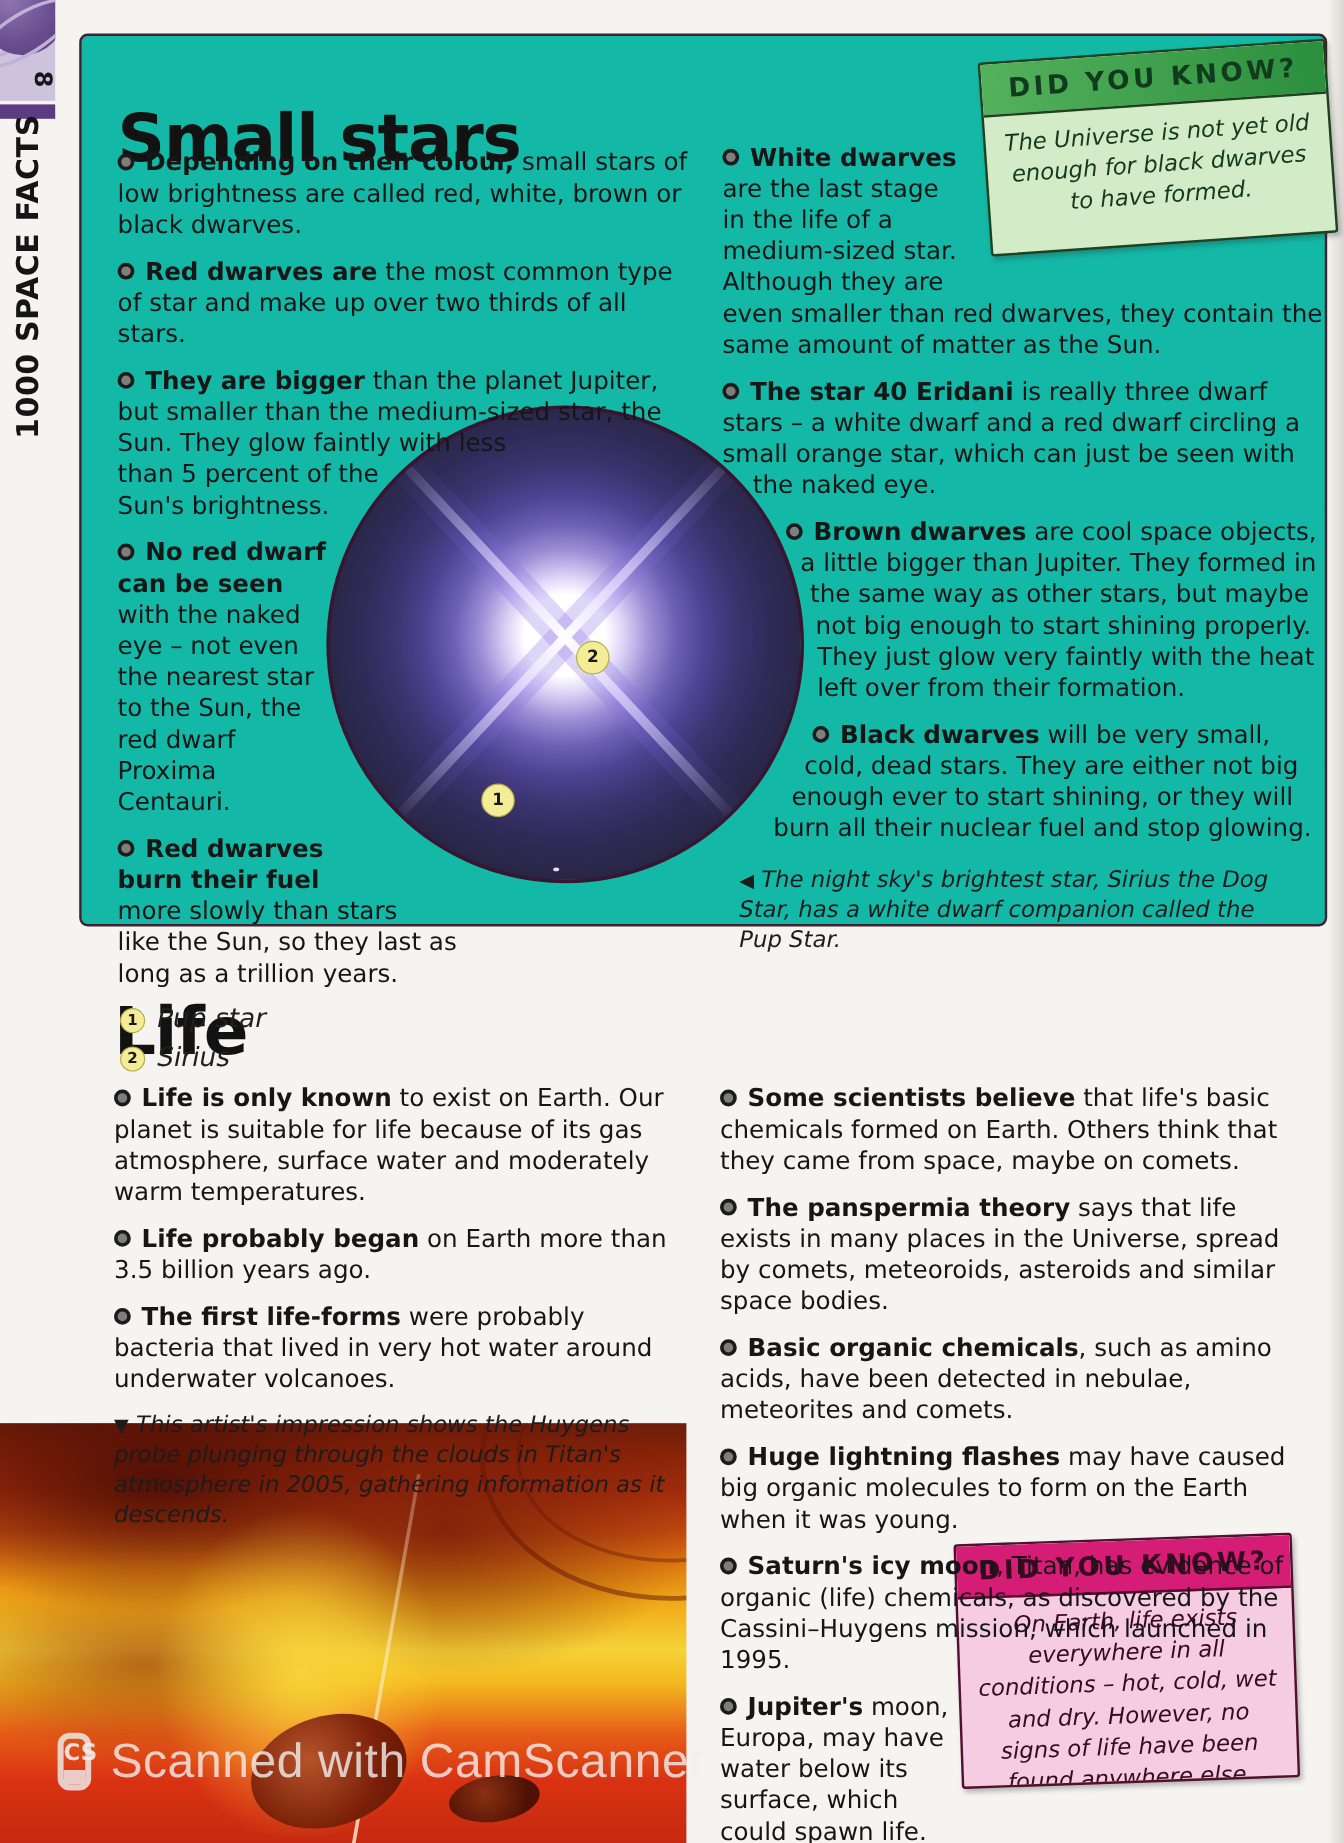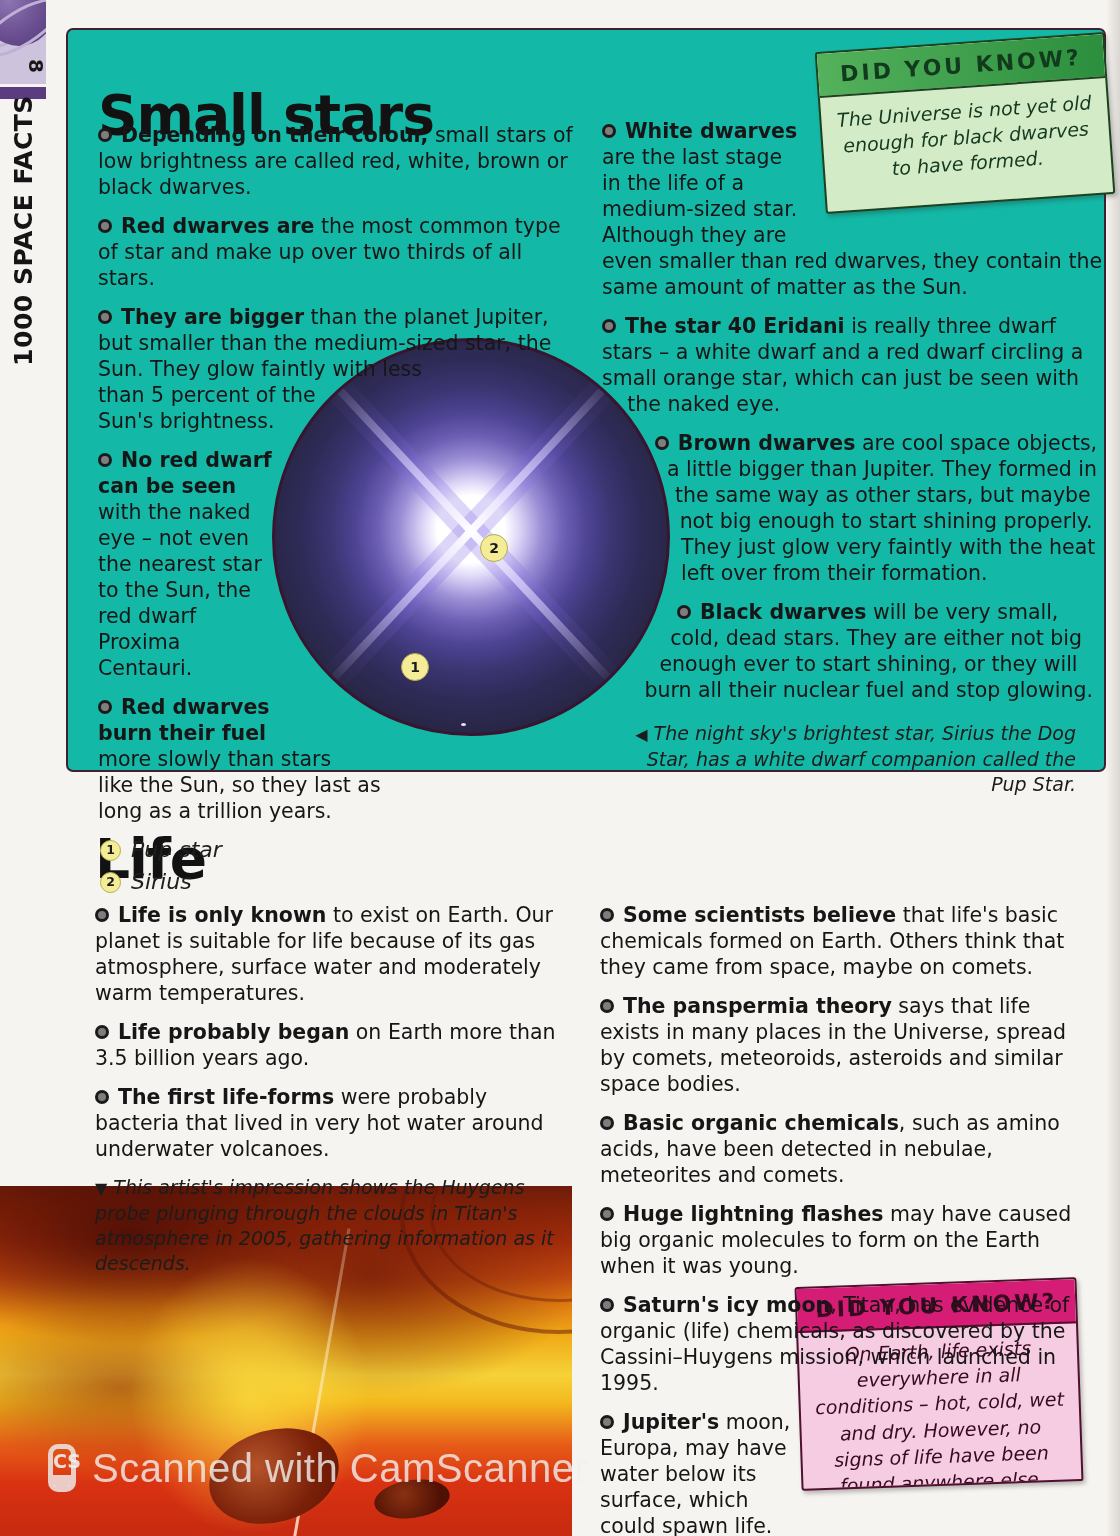--- a/index.html
+++ b/index.html
@@ -56,21 +56,21 @@
   .dot{display:inline-block;width:8px;height:8px;border:3.2px solid #1b1b1b;background:#7e7e7e;border-radius:50%;margin-right:9px;}
   .lead{font-weight:bold;}
   .sp-green{float:right;width:305px;height:112px;}
   .sp-circle-l{float:right;width:300px;height:486px;shape-outside:circle(206px at 191px 280px);}
   .sp-circle-r{float:left;width:82px;height:457px;shape-outside:circle(212px at -133px 245px);}
   .key-row{margin:6px 0 2px 2px;display:flex;align-items:center;}
   .key-num{width:19px;height:19px;border-radius:50%;background:var(--marker_yellow,#f4ec96);border:1px solid #b5ad4e;
      display:flex;align-items:center;justify-content:center;font-size:12.5px;font-weight:bold;color:#1a1a1a;flex:0 0 19px;}
   .key-label{font-style:italic;font-size:22px;margin-left:10px;color:#1f1f1f;}
   .photo-caption{font-style:italic;font-size:19px;line-height:25px;color:#1c1c1c;}
-  .ss-caption{margin:18px 0 12px 14px;width:460px;text-align:right;}
+  .ss-caption{margin:18px 0 12px 14px;width:460px;text-align:left;}
   .cap-arrow{font-style:normal;font-size:16px;margin-right:6px;}
 
   
   .life-title{position:absolute;left:95px;top:790px;}
   .life-left{left:95px;top:902px;width:482px;}
   .life-right{left:600px;top:902px;width:492px;}
   .life-caption{margin-top:6px;width:474px;}
   .narrow{width:196px;}
   .note-pink{position:absolute;left:798px;top:1282px;width:278px;height:200px;transform:rotate(-2deg);}
 

